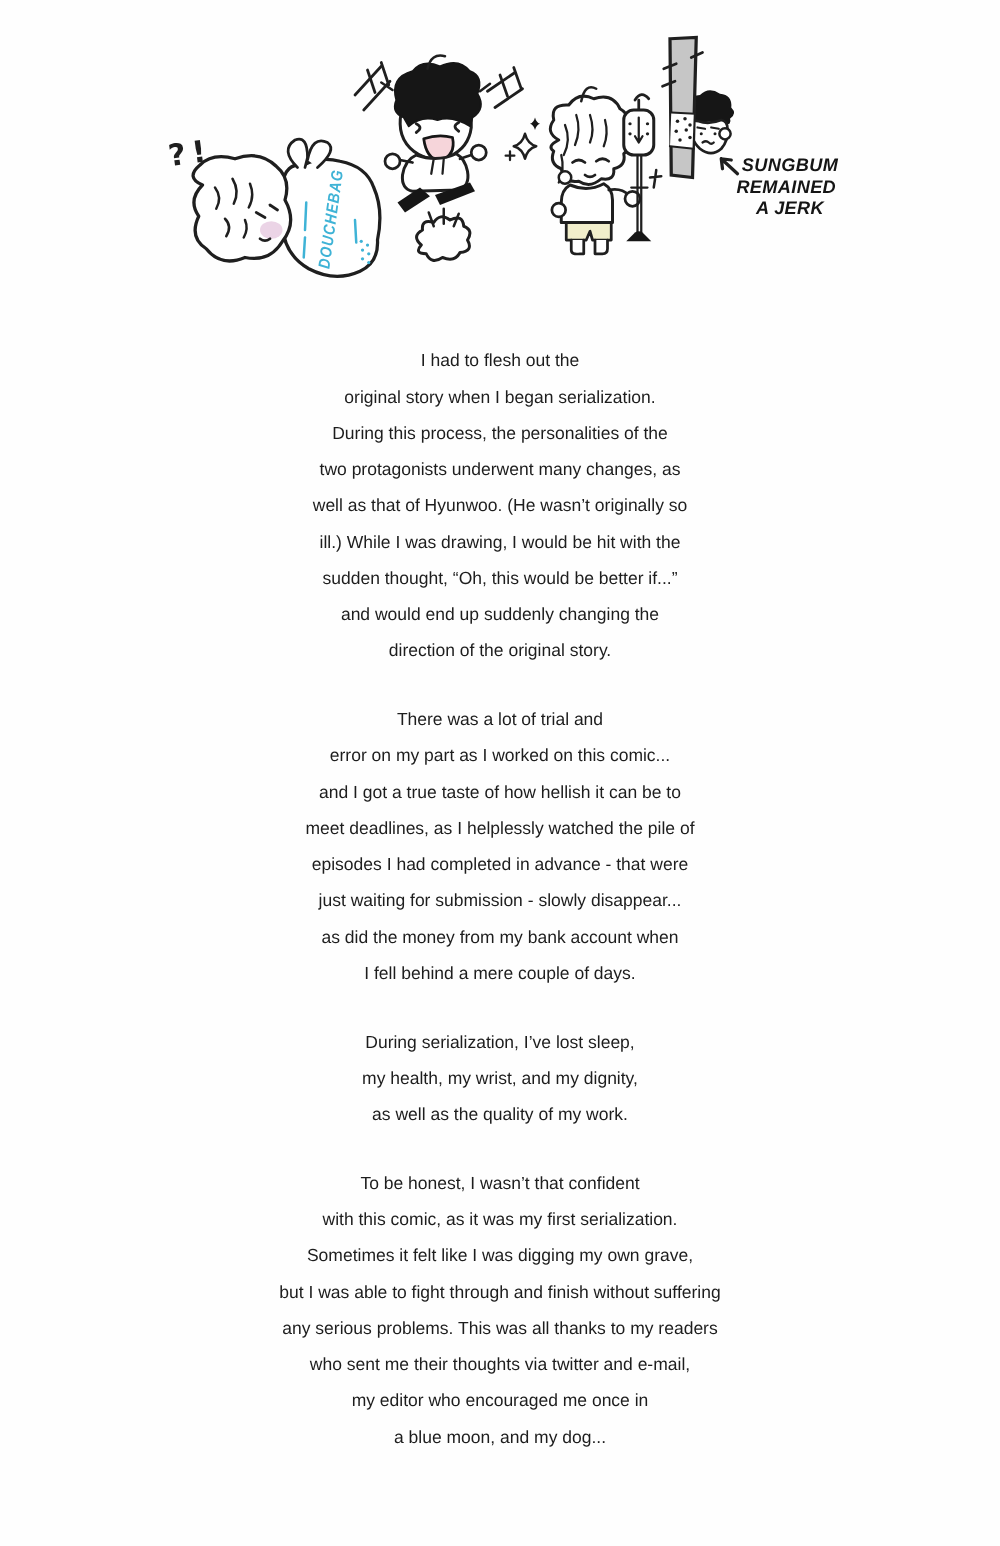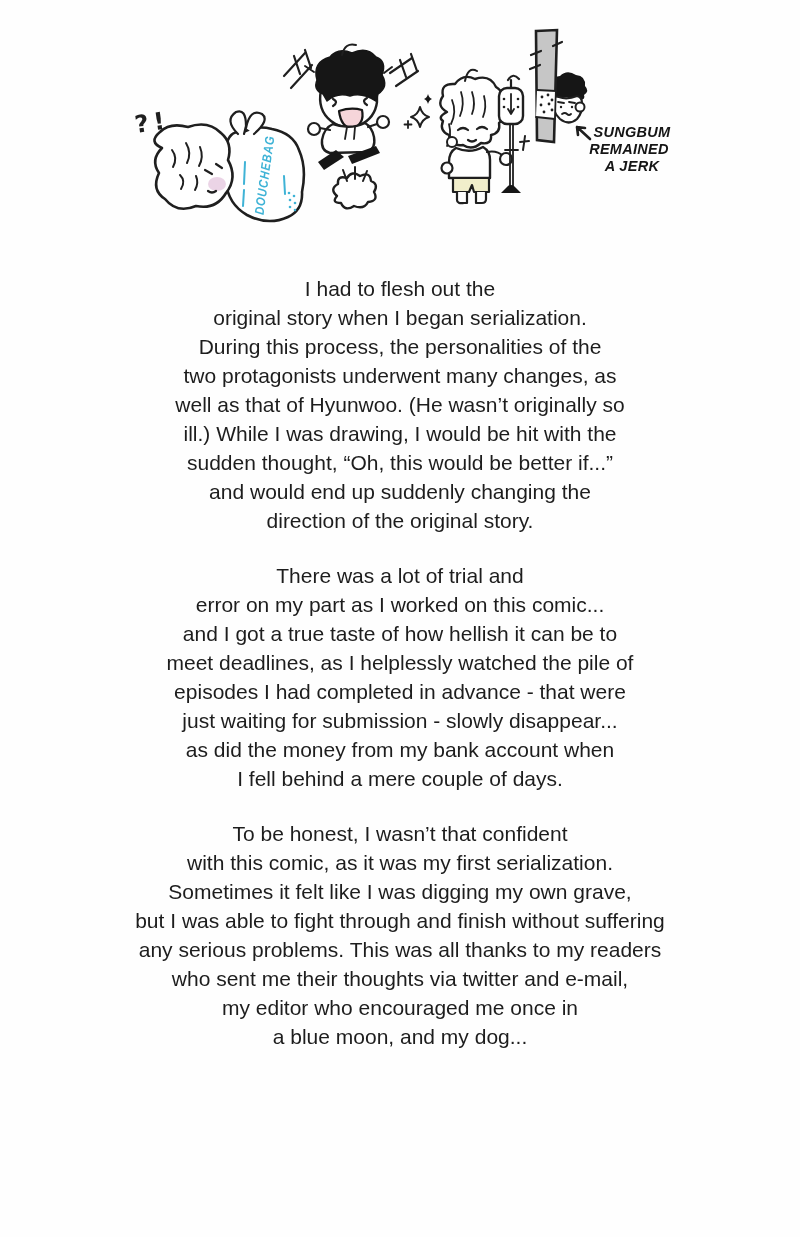--- a/index.html
+++ b/index.html
@@ -34,21 +34,21 @@
   .pole-fill { fill:var(--pole-gray,#c6c6c6); }
   .blush { fill:var(--blush-pink,#e7cde2); }
   .mouth { fill:var(--mouth-pink,#f6d5da); }
   .shorts { fill:var(--shorts-yellow,#f1eecb); }
 
   
   .afterword {
     position:absolute; top:274px; left:0; right:0;
     text-align:center;
     color:#1d1d1d;
-    font-size:21px; line-height:29px;
+    font-size:14px; line-height:29px;
   }
   .afterword p { margin:0 0 26px 0; white-space:pre-line; }
 </style>
 </head>
 <body>
 
 <div class="page">
 
   <svg class="illo" width="800" height="250" viewBox="0 0 800 250">
 
@@ -220,20 +220,23 @@
 and would end up suddenly changing the
 direction of the original story.</p>
     <p>There was a lot of trial and
 error on my part as I worked on this comic...
 and I got a true taste of how hellish it can be to
 meet deadlines, as I helplessly watched the pile of
 episodes I had completed in advance - that were
 just waiting for submission - slowly disappear...
 as did the money from my bank account when
 I fell behind a mere couple of days.</p>
+    <p>During serialization, I’ve lost sleep,
+my health, my wrist, and my dignity,
+as well as the quality of my work.</p>
     <p>To be honest, I wasn’t that confident
 with this comic, as it was my first serialization.
 Sometimes it felt like I was digging my own grave,
 but I was able to fight through and finish without suffering
 any serious problems. This was all thanks to my readers
 who sent me their thoughts via twitter and e-mail,
 my editor who encouraged me once in
 a blue moon, and my dog...</p>
   </section>
 

